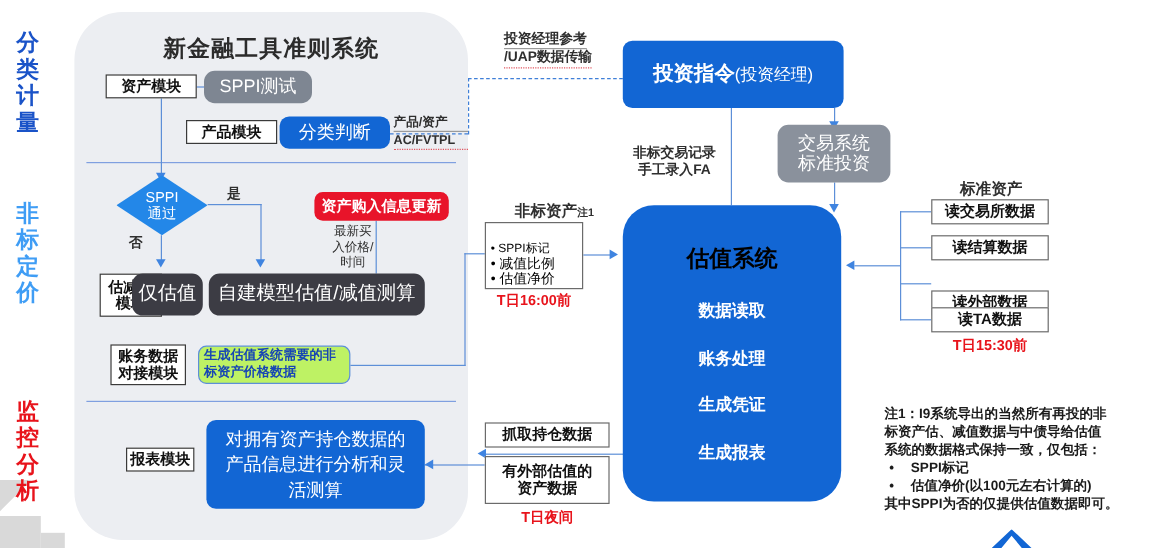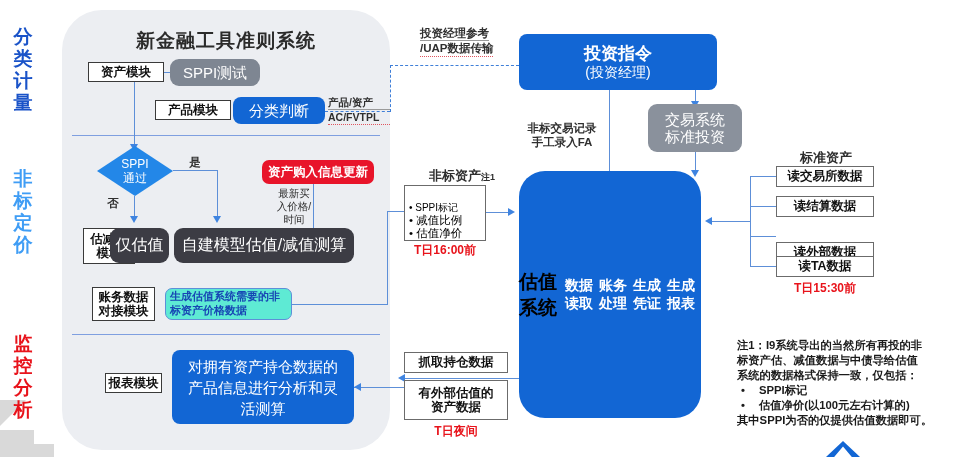--- a/index.html
+++ b/index.html
@@ -70,21 +70,21 @@
   .dark-round {
     background:#3c3c44; color:#ffffff; border-radius:9px; font-size:16px;
   }
   
   .red-round {
     background:#e8142a; color:#ffffff; border-radius:7px;
     font-size:12.5px; font-weight:bold;text-align:right;
   }
   
   .callout-blue {
-    background:#5eead4; color:#1746b4; border:1px solid #5d8fd8;
+    background:#bef264; color:#1746b4; border:1px solid #5d8fd8;
     border-radius:7px; font-size:11px; font-weight:bold;
     text-align:left; justify-content:flex-start; padding:7px 4px;
     line-height:1.25;
   }
   
   .diamond { z-index:5; position:absolute; }
   .diamond .dshape {
     width:100%; height:100%;
     background:#2387e8;
     clip-path:polygon(50% 0, 100% 50%, 50% 100%, 0 50%);
@@ -108,21 +108,21 @@
     position:absolute; z-index:6; font-size:10.5px; color:#2f2f2f;
     line-height:14px; text-align:left; font-weight:bold;
   }
   .annot .u1 { display:block; border-bottom:1px solid #9a9a9a; }
   .annot .u2 { display:block; border-bottom:1.5px dotted #e0555f; }
 
   
   #valuation {
     position:absolute; left:519px; top:171px; width:182px; height:247px;
     background:#1266d4; border-radius:26px; z-index:5;
-    display:flex; align-items:center;
+    display:flex; flex-direction:column; align-items:center;
     justify-content:space-evenly; padding:10px 0;
   }
   #valuation .vrow { color:#ffffff; font-size:14px; font-weight:bold; }
   #valuation .vhead { font-size:19px; font-weight:bold; }
 
   
   .ln { position:absolute; background:#5d8fd8; z-index:4; }
   .lnh { height:1.4px; }
   .lnv { width:1.4px; }
   .ln.dash-h {
@@ -254,21 +254,21 @@
   <div class="node blue-round blue-strong" style="left:172px;top:350px;width:182px;height:74px;padding:0 10px;line-height:1.4;">对拥有资产持仓数据的产品信息进行分析和灵活测算</div>
 
   <div class="ln lnh" style="left:354px;top:387px;width:50px;"></div>
   <div class="arw left" style="left:354px;top:383px;"></div>
 
   <div class="lbl" style="left:420px;top:26px;width:108px;text-align:left;">
     <div style="border-bottom:1px solid #9a9a9a;display:inline-block;">投资经理参考</div>
     <div style="border-bottom:1.5px dotted #e0555f;display:inline-block;">/UAP数据传输</div>
   </div>
 
-  <div class="node blue-round blue-strong" style="left:519px;top:34px;width:198px;height:56px;flex-direction:column;">
+  <div class="node blue-round blue-strong" style="left:519px;top:34px;width:184px;height:56px;flex-direction:row;">
     <div style="font-size:17px;font-weight:bold;">投资指令</div>
     <div style="font-size:14px;">(投资经理)</div>
   </div>
 
   <div class="ln lnv" style="left:609px;top:90px;height:81px;"></div>
   <div class="lbl" style="left:520px;top:121px;width:84px;">
     <div>非标交易记录</div>
     <div>手工录入FA</div>
   </div>
 

